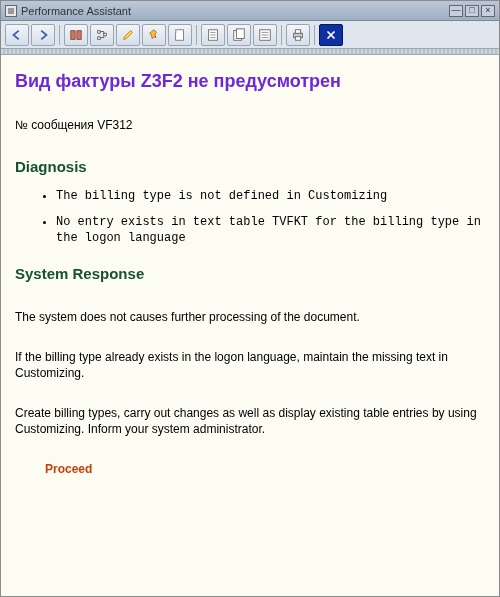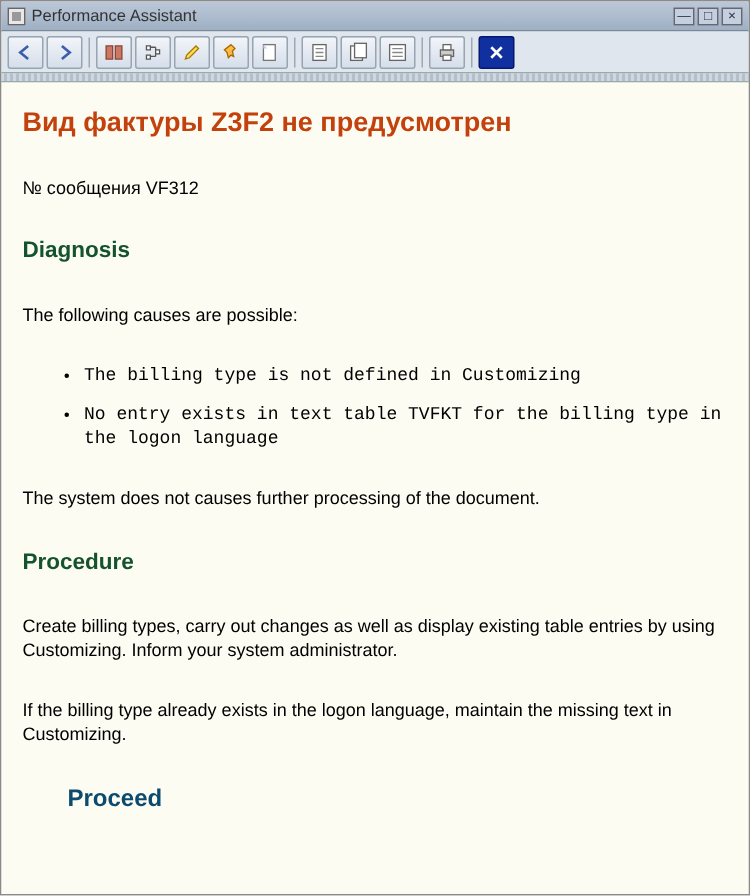--- a/index.html
+++ b/index.html
@@ -83,40 +83,40 @@
   }
   .content {
     flex: 1;
     background: #fdfcf2;
     overflow-y: auto;
     padding: 12px 14px 10px 14px;
     color: #000;
     line-height: 1.35;
   }
   .content h1 {
-    color: #c2410c;
+    color: #6d28d9;
     font-size: 18px;
     font-weight: bold;
     margin: 2px 0 14px 0;
   }
   .content h2 {
     color: #14532d;
     font-size: 15px;
     font-weight: bold;
     margin: 18px 0 10px 0;
   }
   .content p { margin: 24px 0; }
   .content ul { margin: 8px 0 8px 41px; padding: 0; font-family: Liberation Mono, monospace; }
   .content li { margin: 10px 0; }
   .msgno { margin: 4px 0 14px 0; }
   .proceed {
     margin: 14px 0 4px 30px;
-    color: #0c4a6e;
+    color: #c2410c;
     font-weight: bold;
-    font-size: 16px;
+    font-size: 12px;
   }
 </style>
 </head>
 <body>
 
 <div class="window">
 
   <div class="titlebar">
     <span class="title-icon"></span>
     <span>Performance Assistant</span>
@@ -199,28 +199,27 @@
     </div>
   </div>
 
   <div class="grip"></div>
 
   <div class="content">
     <h1>Вид фактуры Z3F2 не предусмотрен</h1>
     <p class="msgno">№ сообщения VF312</p>
 
     <h2>Diagnosis</h2>
-    <p>The following causes are possible:</p>
     <ul>
       <li>The billing type is not defined in Customizing</li>
       <li>No entry exists in text table TVFKT for the billing type in the logon language</li>
     </ul>
 
+    <h2>System Response</h2>
     <p>The system does not causes further processing of the document.</p>
 
-    <h2>Procedure</h2>
+    <p>If the billing type already exists in the logon language, maintain the missing text in Customizing.</p>
     <p>Create billing types, carry out changes as well as display existing table entries by using Customizing. Inform your system administrator.</p>
-    <p>If the billing type already exists in the logon language, maintain the missing text in Customizing.</p>
 
     <div class="proceed">Proceed</div>
   </div>
 
 </div>
 
 </body></html>

